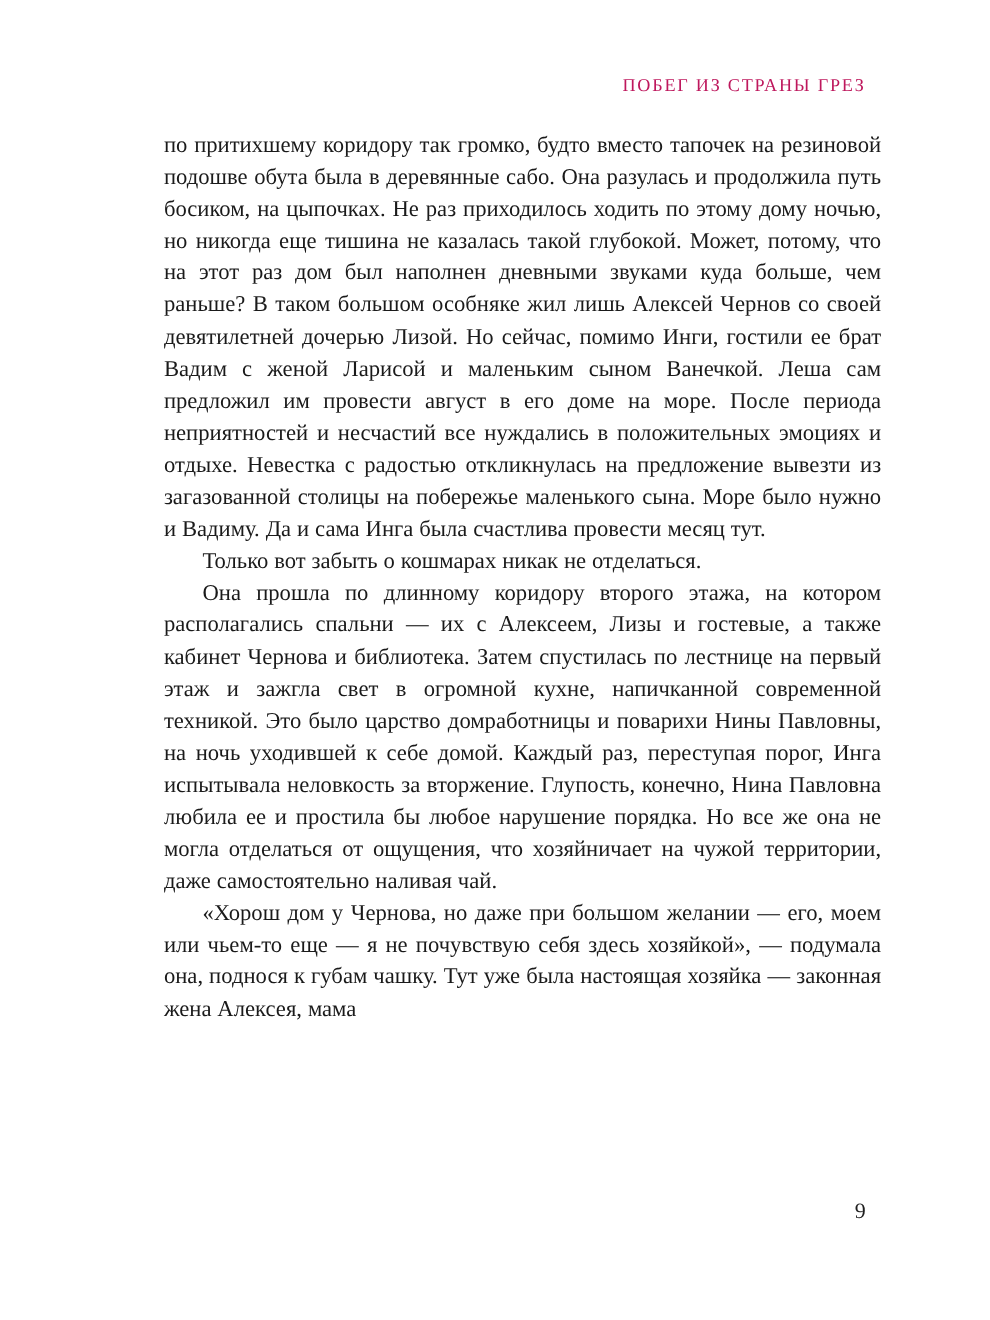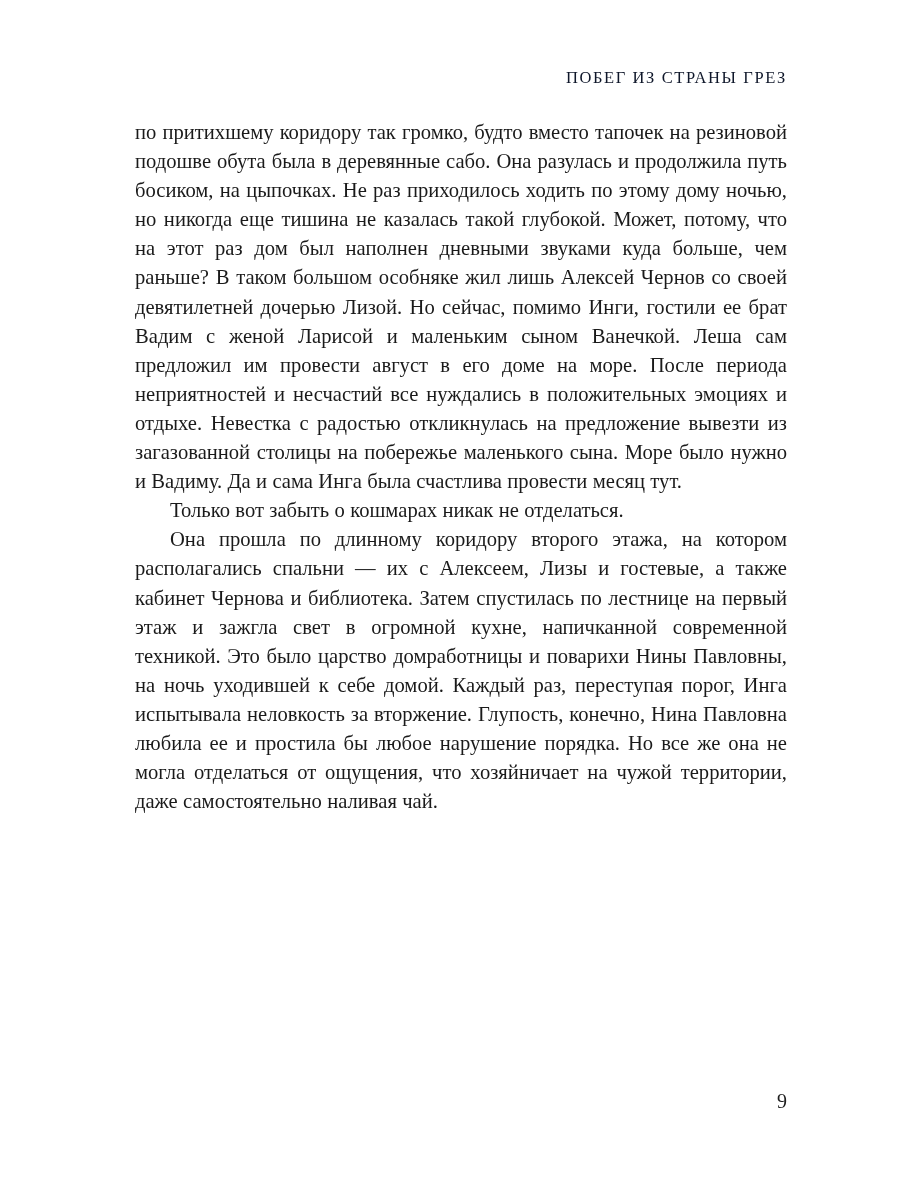--- a/index.html
+++ b/index.html
@@ -18,28 +18,28 @@
     box-sizing: border-box;
   }
   .running-head {
     position: absolute;
     top: 68px;
     left: 135px;
     width: 652px;
     text-align: right;
     font-size: 16.5px;
     letter-spacing: 1.6px;
-    color: #0f172a;
+    color: #be185d;
     white-space: nowrap;
     font-variant: normal;
   }
   .text-block {
     position: absolute;
     top: 118px;
-    left: 135px;
+    left: 149px;
     width: 652px;
   }
   .para {
     margin: 0;
     font-size: 20.6px;
     line-height: 29.1px;
     text-align: justify;
     text-align-last: left;
     text-indent: 35px;
     word-spacing: 0.2px;
@@ -62,17 +62,18 @@
 <body>
 
 <div class="page">
 
   <div class="running-head">ПОБЕГ ИЗ СТРАНЫ ГРЕЗ</div>
 
   <div class="text-block">
     <p class="para no-indent">по притихшему коридору так громко, будто вместо тапочек на резиновой подошве обута была в деревянные сабо. Она разулась и продолжила путь босиком, на цыпочках. Не раз приходилось ходить по этому дому ночью, но никогда еще тишина не казалась такой глубокой. Может, потому, что на этот раз дом был наполнен дневными звуками куда больше, чем раньше? В таком большом особняке жил лишь Алексей Чернов со своей девятилетней дочерью Лизой. Но сейчас, помимо Инги, гостили ее брат Вадим с женой Ларисой и маленьким сыном Ванечкой. Леша сам предложил им провести август в его доме на море. После периода неприятностей и несчастий все нуждались в положительных эмоциях и отдыхе. Невестка с радостью откликнулась на предложение вывезти из загазованной столицы на побережье маленького сына. Море было нужно и Вадиму. Да и сама Инга была счастлива провести месяц тут.</p>
     <p class="para">Только вот забыть о кошмарах никак не отделаться.</p>
     <p class="para">Она прошла по длинному коридору второго этажа, на котором располагались спальни — их с Алексеем, Лизы и гостевые, а также кабинет Чернова и библиотека. Затем спустилась по лестнице на первый этаж и зажгла свет в огромной кухне, напичканной современной техникой. Это было царство домработницы и поварихи Нины Павловны, на ночь уходившей к себе домой. Каждый раз, переступая порог, Инга испытывала неловкость за вторжение. Глупость, конечно, Нина Павловна любила ее и простила бы любое нарушение порядка. Но все же она не могла отделаться от ощущения, что хозяйничает на чужой территории, даже самостоятельно наливая чай.</p>
+    <p class="para">«Хорош дом у Чернова, но даже при большом желании — его, моем или чьем-то еще — я не почувствую себя здесь хозяйкой», — подумала она, поднося к губам чашку. Тут уже была настоящая хозяйка — законная жена Алексея, мама</p>
   </div>
 
   <div class="folio">9</div>
 
 </div>
 
 </body></html>

